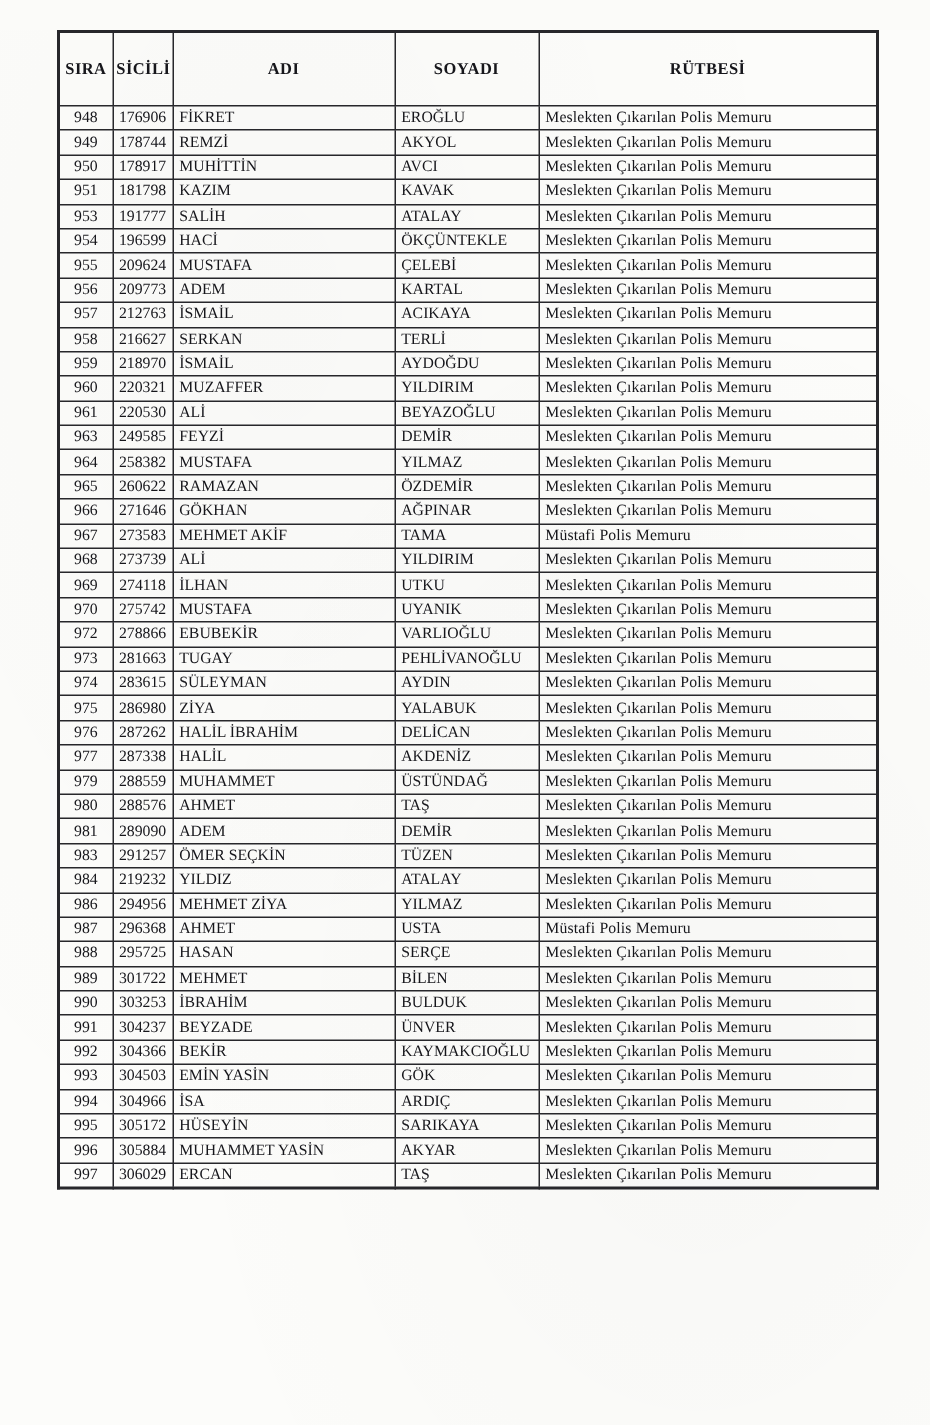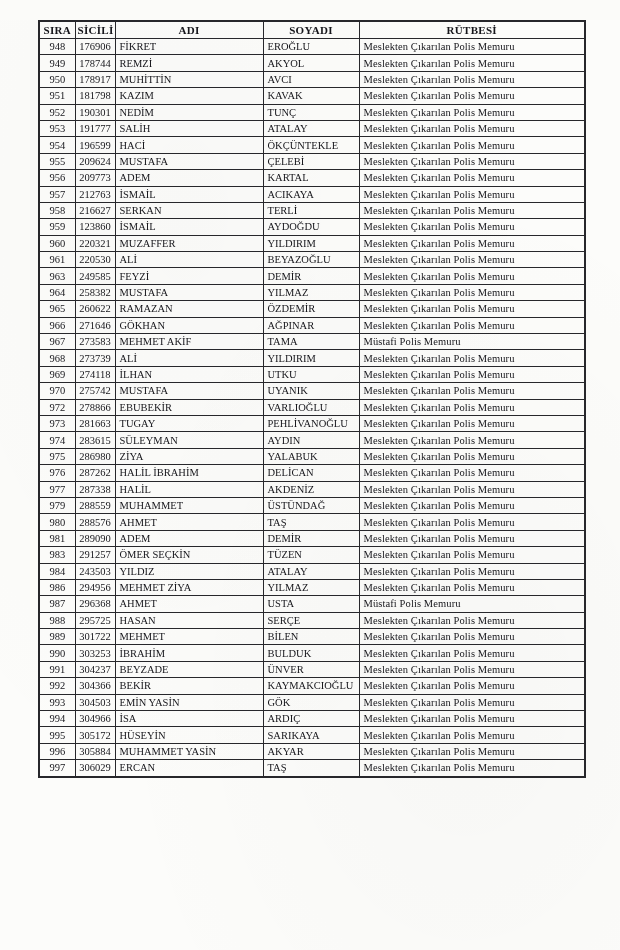--- a/index.html
+++ b/index.html
@@ -33,21 +33,21 @@
   }
   table.roster {
     border-width: 2px;
   }
   th {
     font-size: 11px;
     font-weight: bold;
     height: 16px;
     text-align: center;
     letter-spacing: 0.3px;
-    padding: 0 2px;
+    padding: 16px 2px;
     white-space: nowrap;
   }
   td {
     font-size: 10.5px;
     height: 15.4px;
     line-height: 15px;
     padding: 0 4px;
     white-space: nowrap;
     overflow: hidden;
     box-shadow: 0 1.5px 1px -1px rgba(90,90,95,0.30);
@@ -107,27 +107,20 @@
           <td class="c4">Meslekten Çıkarılan Polis Memuru</td>
         </tr>
         <tr>
           <td class="c0">951</td>
           <td class="c1">181798</td>
           <td class="c2">KAZIM</td>
           <td class="c3">KAVAK</td>
           <td class="c4">Meslekten Çıkarılan Polis Memuru</td>
         </tr>
         <tr>
-          <td class="c0">952</td>
-          <td class="c1">190301</td>
-          <td class="c2">NEDİM</td>
-          <td class="c3">TUNÇ</td>
-          <td class="c4">Meslekten Çıkarılan Polis Memuru</td>
-        </tr>
-        <tr>
           <td class="c0">953</td>
           <td class="c1">191777</td>
           <td class="c2">SALİH</td>
           <td class="c3">ATALAY</td>
           <td class="c4">Meslekten Çıkarılan Polis Memuru</td>
         </tr>
         <tr>
           <td class="c0">954</td>
           <td class="c1">196599</td>
           <td class="c2">HACİ</td>
@@ -157,21 +150,21 @@
         </tr>
         <tr>
           <td class="c0">958</td>
           <td class="c1">216627</td>
           <td class="c2">SERKAN</td>
           <td class="c3">TERLİ</td>
           <td class="c4">Meslekten Çıkarılan Polis Memuru</td>
         </tr>
         <tr>
           <td class="c0">959</td>
-          <td class="c1">123860</td>
+          <td class="c1">218970</td>
           <td class="c2">İSMAİL</td>
           <td class="c3">AYDOĞDU</td>
           <td class="c4">Meslekten Çıkarılan Polis Memuru</td>
         </tr>
         <tr>
           <td class="c0">960</td>
           <td class="c1">220321</td>
           <td class="c2">MUZAFFER</td>
           <td class="c3">YILDIRIM</td>
           <td class="c4">Meslekten Çıkarılan Polis Memuru</td>
@@ -304,21 +297,21 @@
         </tr>
         <tr>
           <td class="c0">983</td>
           <td class="c1">291257</td>
           <td class="c2">ÖMER SEÇKİN</td>
           <td class="c3">TÜZEN</td>
           <td class="c4">Meslekten Çıkarılan Polis Memuru</td>
         </tr>
         <tr>
           <td class="c0">984</td>
-          <td class="c1">243503</td>
+          <td class="c1">219232</td>
           <td class="c2">YILDIZ</td>
           <td class="c3">ATALAY</td>
           <td class="c4">Meslekten Çıkarılan Polis Memuru</td>
         </tr>
         <tr>
           <td class="c0">986</td>
           <td class="c1">294956</td>
           <td class="c2">MEHMET ZİYA</td>
           <td class="c3">YILMAZ</td>
           <td class="c4">Meslekten Çıkarılan Polis Memuru</td>

